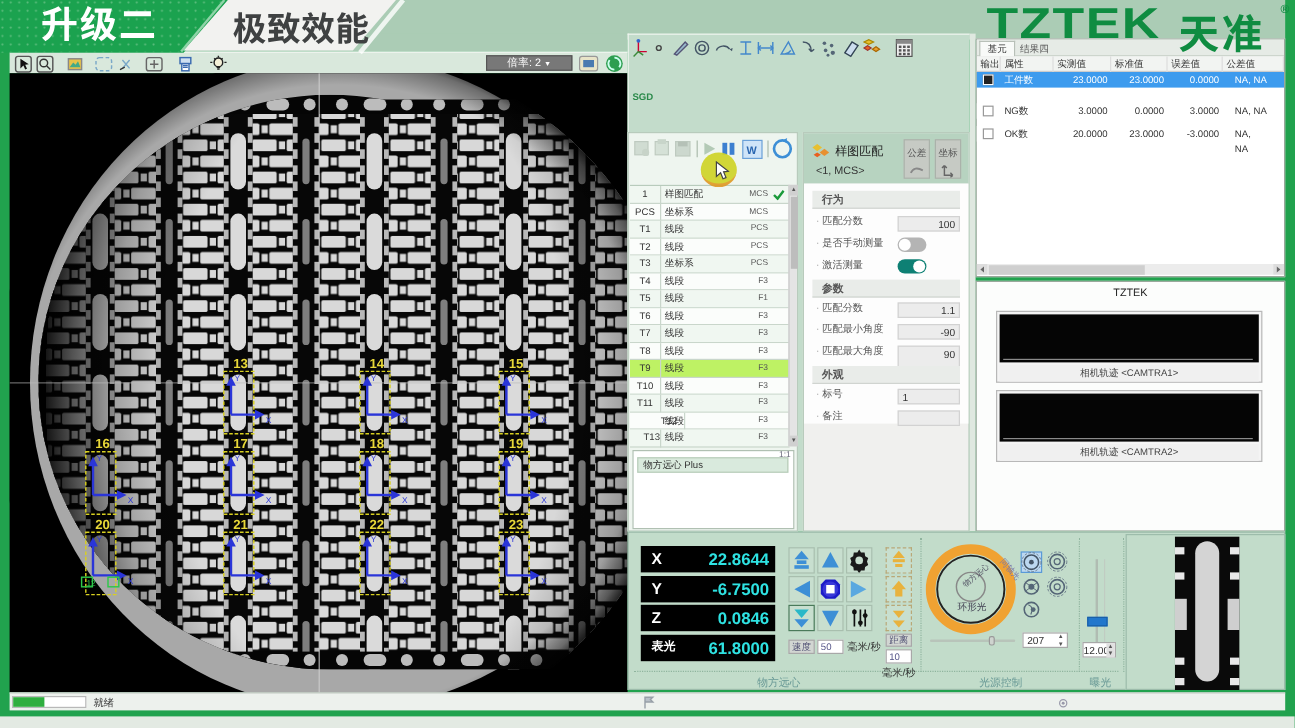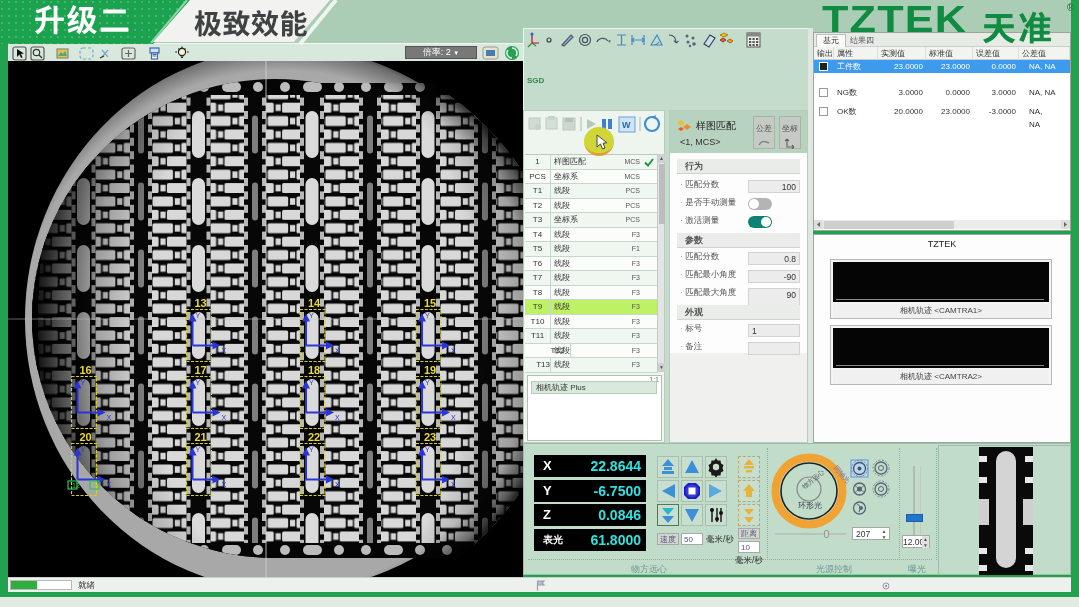--- a/index.html
+++ b/index.html
@@ -1047,21 +1047,21 @@
         <span class="abs" style="right:18px;top:0;line-height:14px;font-size:7px;color:#555;">F3</span>
       </div>
     </div>
     <div class="abs" style="left:133px;top:43px;width:7px;height:218px;background:#e4e4e4;border-left:1px solid #c8c8c8;">
       <div class="abs" style="left:0;top:0;width:7px;height:9px;background:#d0d0d0;font-size:5px;color:#555;text-align:center;line-height:9px;">▲</div>
       <div class="abs" style="left:0;bottom:0;width:7px;height:9px;background:#d0d0d0;font-size:5px;color:#555;text-align:center;line-height:9px;">▼</div>
       <div class="abs" style="left:0.5px;top:10px;width:6px;height:60px;background:#bdbdbd;"></div>
     </div>
 <div class="abs" style="left:3px;top:264px;width:135px;height:66px;background:#fff;border:1px solid #b0c0b2;">
       <div class="abs" style="right:2px;top:0;font-size:7px;color:#667;">1:1</div>
-      <div class="abs" style="left:3px;top:5px;width:126px;height:13px;background:#d9ead d;background:#d9eadd;border:1px solid #b8ccba;font-size:8px;color:#333;line-height:12px;padding-left:4px;">相机轨迹 Plus</div>
+      <div class="abs" style="left:3px;top:5px;width:126px;height:13px;background:#d9ead d;background:#d9eadd;border:1px solid #b8ccba;font-size:8px;color:#333;line-height:12px;padding-left:4px;">物方远心 Plus</div>
     </div>
 </div>
 <div class="abs" style="left:584px;top:127px;width:30px;height:29px;border-radius:50%;background:#cfd428;border-bottom:3px solid #e09a28;opacity:0.92;"></div>
 <svg class="abs" style="left:594px;top:134px;" width="14" height="18" viewBox="0 0 14 18">
     <path d="M3 1 L3 13 L6.5 10 L8.5 15 L11 14 L9 9.2 L13 8.8 Z" fill="#fff" stroke="#444" stroke-width="1"></path>
   </svg>
 <div class="abs" style="left:669px;top:110px;width:139px;height:333px;background:#f0f0ee;border:1px solid #b8cbbc;">
 <div class="abs" style="left:0;top:0;width:137px;height:42px;background:#b7d3c0;">
 <svg class="abs" style="left:4px;top:6px;" width="20" height="20" viewBox="0 0 20 20">
         <path d="M3 6 l4 -3 4 3 -4 3z" fill="#e8c030"></path>
@@ -1084,21 +1084,21 @@
       <div class="abs" style="left:10px;top:44px;width:120px;height:15px;font-size:8.5px;color:#666;"><span style="color:#999;">·</span> <span style="color:#555;">是否手动测量</span></div>
       <div class="abs" style="left:78px;top:45px;width:24px;height:12px;border-radius:6px;background:#b4b4b4;">
         <div class="abs" style="left:1px;top:1px;width:10px;height:10px;border-radius:50%;background:#fff;"></div>
       </div>
       <div class="abs" style="left:10px;top:62px;width:120px;height:15px;font-size:8.5px;color:#666;"><span style="color:#999;">·</span> <span style="color:#555;">激活测量</span></div>
       <div class="abs" style="left:78px;top:63px;width:24px;height:12px;border-radius:6px;background:#0e8074;">
         <div class="abs" style="right:1px;top:1px;width:10px;height:10px;border-radius:50%;background:#fff;"></div>
       </div>
       <div class="abs" style="left:7px;top:80px;width:123px;height:15px;background:#e9ece9;border-bottom:1px solid #d0d4d0;font-size:9px;font-weight:bold;color:#555;line-height:15px;padding-left:8px;">参数</div>
       <div class="abs" style="left:10px;top:98px;width:120px;height:15px;font-size:8.5px;color:#666;"><span style="color:#999;">·</span> <span style="color:#555;">匹配分数</span></div>
-      <div class="abs" style="left:78px;top:99px;width:52px;height:13px;background:#ececec;border:1px solid #d2d2d2;font-size:8.5px;color:#333;text-align:right;line-height:12px;padding:0 3px;">0.8</div>
+      <div class="abs" style="left:78px;top:99px;width:52px;height:13px;background:#ececec;border:1px solid #d2d2d2;font-size:8.5px;color:#333;text-align:right;line-height:12px;padding:0 3px;">1.1</div>
       <div class="abs" style="left:10px;top:116px;width:120px;height:15px;font-size:8.5px;color:#666;"><span style="color:#999;">·</span> <span style="color:#555;">匹配最小角度</span></div>
       <div class="abs" style="left:78px;top:117px;width:52px;height:13px;background:#ececec;border:1px solid #d2d2d2;font-size:8.5px;color:#333;text-align:right;line-height:12px;padding:0 3px;">-90</div>
       <div class="abs" style="left:10px;top:134px;width:120px;height:15px;font-size:8.5px;color:#666;"><span style="color:#999;">·</span> <span style="color:#555;">匹配最大角度</span></div>
       <div class="abs" style="left:78px;top:135px;width:52px;height:30px;background:#ececec;border:1px solid #d2d2d2;font-size:8.5px;color:#333;text-align:right;line-height:12px;padding:0 3px;">90</div>
       <div class="abs" style="left:7px;top:152px;width:123px;height:15px;background:#e9ece9;border-bottom:1px solid #d0d4d0;font-size:9px;font-weight:bold;color:#555;line-height:15px;padding-left:8px;">外观</div>
       <div class="abs" style="left:10px;top:170px;width:120px;height:15px;font-size:8.5px;color:#666;"><span style="color:#999;">·</span> <span style="color:#555;">标号</span></div>
       <div class="abs" style="left:78px;top:171px;width:52px;height:13px;background:#ececec;border:1px solid #d2d2d2;font-size:8.5px;color:#333;text-align:left;line-height:12px;padding:0 3px;">1</div>
       <div class="abs" style="left:10px;top:188px;width:120px;height:15px;font-size:8.5px;color:#666;"><span style="color:#999;">·</span> <span style="color:#555;">备注</span></div>
       <div class="abs" style="left:78px;top:189px;width:52px;height:13px;background:#ececec;border:1px solid #d2d2d2;font-size:8.5px;color:#333;text-align:right;line-height:12px;padding:0 3px;"></div>
     </div>

